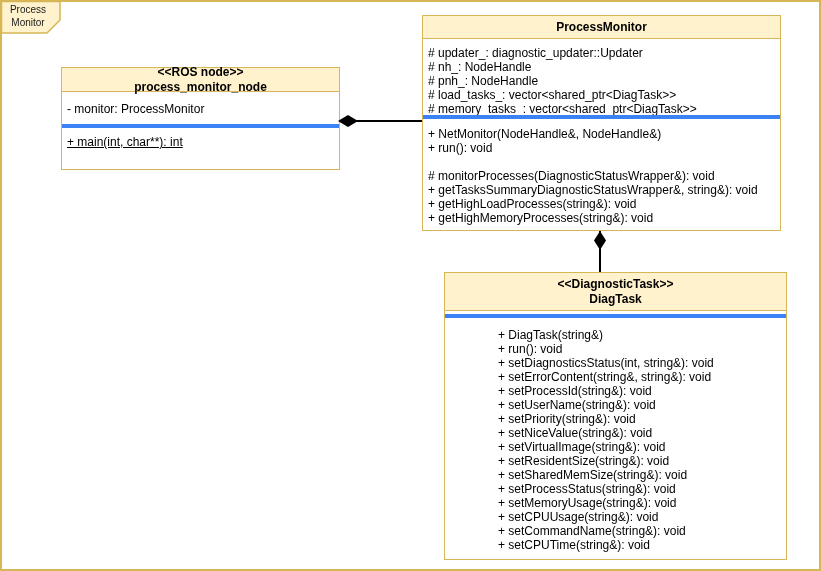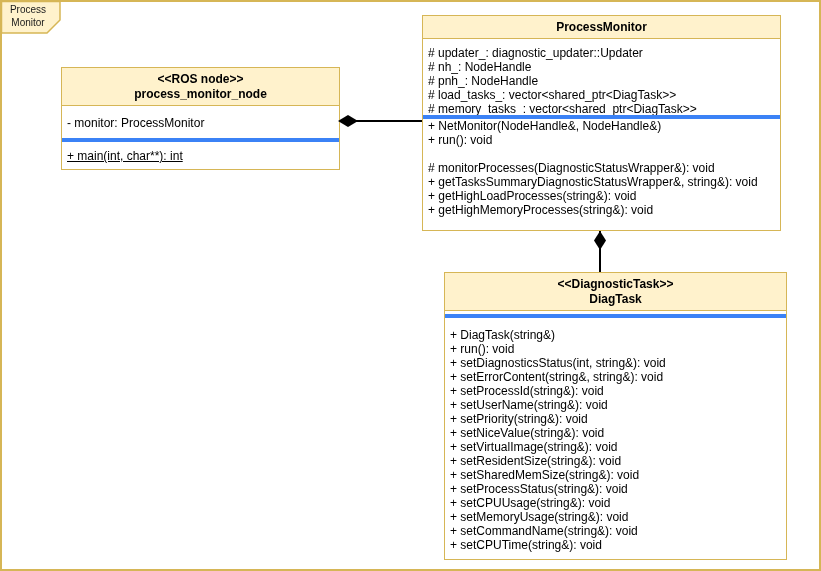--- a/index.html
+++ b/index.html
@@ -81,21 +81,21 @@
 
   <div class="frame-tab">
     <svg width="60" height="33" viewBox="0 0 60 33">
       <polygon points="0.5,0.5 59,0.5 59,19 46,32 0.5,32" fill="#fff2cc" stroke="#d6b656" stroke-width="1.5"></polygon>
     </svg>
     <div class="tab-label">Process
 Monitor</div>
   </div>
 
   <div class="uml-class" style="left:61px; top:67px; width:279px; height:103px;">
-    <div class="cls-header" style="height:38px;">
+    <div class="cls-header" style="height:24px;">
       <div>&lt;&lt;ROS node&gt;&gt;</div>
       <div>process_monitor_node</div>
     </div>
     <div class="compartment sep-black" style="height:36px; padding-top:10px;">
       <div class="member">- monitor: ProcessMonitor</div>
     </div>
     <div class="compartment" style="height:29px; padding-top:7px;text-decoration:underline;">
       <div class="member">+ main(int, char**): int</div>
     </div>
   </div>
@@ -104,52 +104,52 @@
     <div class="cls-header" style="height:23px;">
       <div>ProcessMonitor</div>
     </div>
     <div class="compartment sep-black" style="height:80px; padding-top:7px;">
       <div class="member"># updater_: diagnostic_updater::Updater</div>
       <div class="member"># nh_: NodeHandle</div>
       <div class="member"># pnh_: NodeHandle</div>
       <div class="member"># load_tasks_: vector&lt;shared_ptr&lt;DiagTask&gt;&gt;</div>
       <div class="member"># memory_tasks_: vector&lt;shared_ptr&lt;DiagTask&gt;&gt;</div>
     </div>
-    <div class="compartment" style="height:113px; padding-top:0;">
+    <div class="compartment" style="height:113px; padding-top:8px;">
       <div class="member">+ NetMonitor(NodeHandle&amp;, NodeHandle&amp;)</div>
       <div class="member">+ run(): void</div>
       <div class="member"></div>
       <div class="member"># monitorProcesses(DiagnosticStatusWrapper&amp;): void</div>
       <div class="member">+ getTasksSummaryDiagnosticStatusWrapper&amp;, string&amp;): void</div>
       <div class="member">+ getHighLoadProcesses(string&amp;): void</div>
       <div class="member">+ getHighMemoryProcesses(string&amp;): void</div>
     </div>
   </div>
 
   <div class="uml-class" style="left:444px; top:272px; width:343px; height:288px;">
     <div class="cls-header" style="height:38px;">
       <div>&lt;&lt;DiagnosticTask&gt;&gt;</div>
       <div>DiagTask</div>
     </div>
     <div class="compartment sep-black" style="height:7px;"></div>
-    <div class="compartment" style="height:243px; padding-top:10px;">
+    <div class="compartment" style="height:243px; padding-top:10px;margin-left:48px;">
       <div class="member">+ DiagTask(string&amp;)</div>
       <div class="member">+ run(): void</div>
       <div class="member">+ setDiagnosticsStatus(int, string&amp;): void</div>
       <div class="member">+ setErrorContent(string&amp;, string&amp;): void</div>
       <div class="member">+ setProcessId(string&amp;): void</div>
       <div class="member">+ setUserName(string&amp;): void</div>
       <div class="member">+ setPriority(string&amp;): void</div>
       <div class="member">+ setNiceValue(string&amp;): void</div>
       <div class="member">+ setVirtualImage(string&amp;): void</div>
       <div class="member">+ setResidentSize(string&amp;): void</div>
       <div class="member">+ setSharedMemSize(string&amp;): void</div>
       <div class="member">+ setProcessStatus(string&amp;): void</div>
+      <div class="member">+ setMemoryUsage(string&amp;): void</div>
       <div class="member">+ setCPUUsage(string&amp;): void</div>
-      <div class="member">+ setMemoryUsage(string&amp;): void</div>
       <div class="member">+ setCommandName(string&amp;): void</div>
       <div class="member">+ setCPUTime(string&amp;): void</div>
     </div>
   </div>
 
   <div class="edge" style="left:340px; top:120px; width:82px; height:2px;"></div>
   <div class="diamond" style="left:338px; top:115px; width:20px; height:12px;"></div>
 
   <div class="edge" style="left:599px; top:231px; width:2px; height:41px;"></div>
   <div class="diamond" style="left:594px; top:231px; width:12px; height:19px;"></div>

